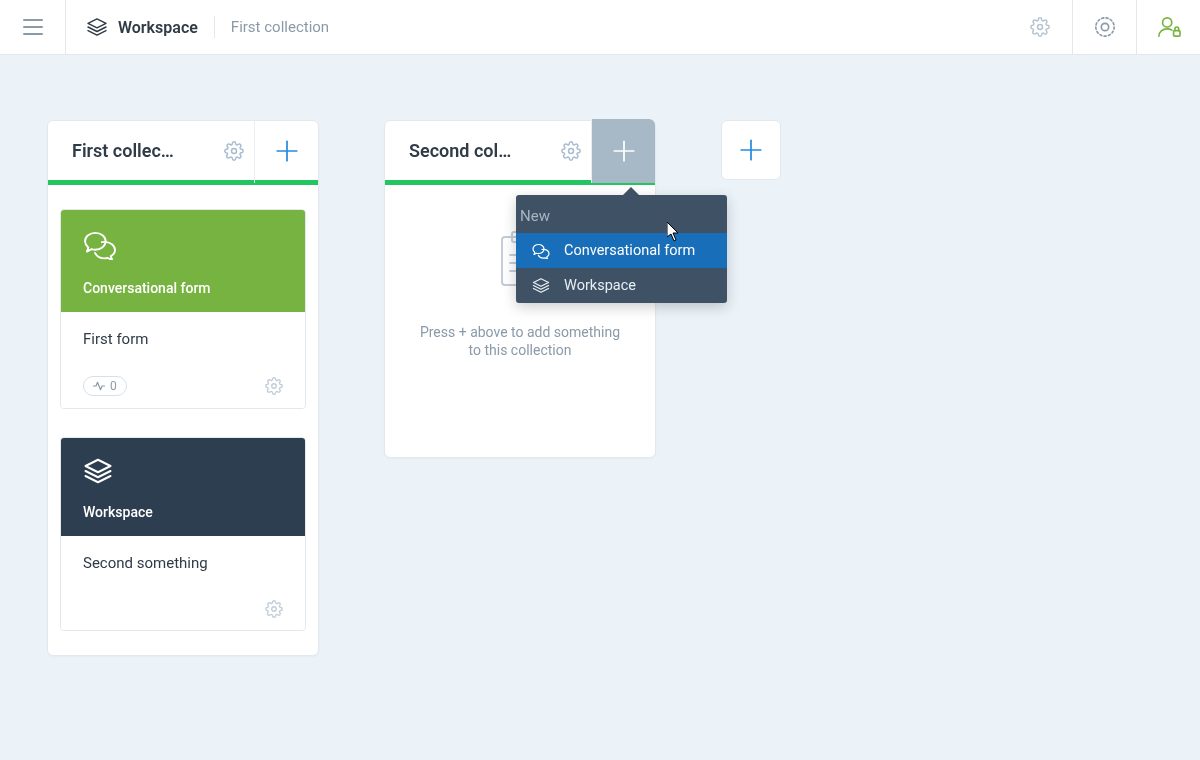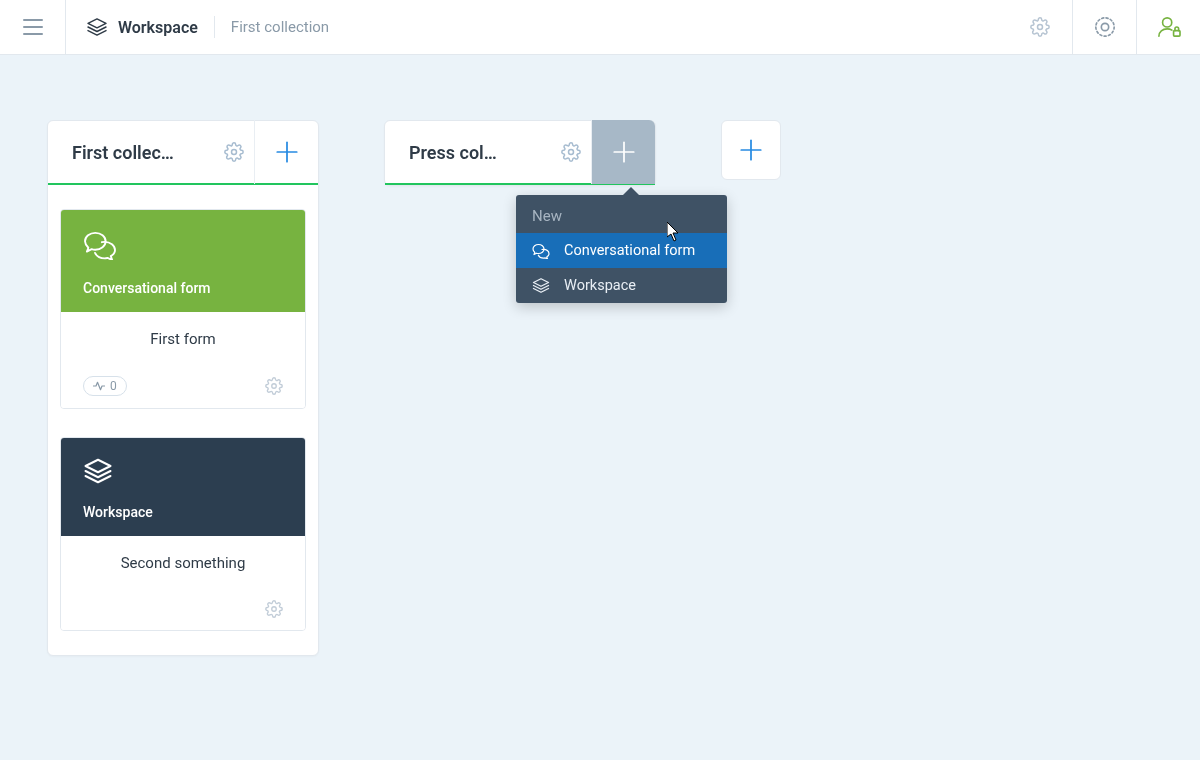--- a/index.html
+++ b/index.html
@@ -74,21 +74,21 @@
     border-radius: 6px;
     border: 1px solid #e2e8ee;
     overflow: visible;
     box-shadow: 0 1px 2px rgba(0,0,0,0.03);
     position: relative;
   }
   .collection-head {
     height: 64px;
     display: flex;
     align-items: center;
-    border-bottom: 2px solid #22c55e;
+    border-bottom: 5px solid #22c55e;
     padding: 0 0 0 24px;
   }
   .collection-title {
     font-size: 18px;
     font-weight: 600;
     color: #2f3b47;
     flex: 1;
     white-space: nowrap;
     overflow: hidden;
     text-overflow: ellipsis;
@@ -132,21 +132,20 @@
   .card-top.green { background: #77b340; }
   .card-top.dark  { background: #2c3e50; }
   .card-top .type-label {
     font-size: 14px;
     font-weight: 500;
     margin-top: 16px;
   }
   .card-bottom {
     background: #fff;
     padding: 18px 22px 12px 22px;
-    text-align: center;
   }
   .card-name {
     font-size: 15px;
     color: #2f3b47;
   }
   .card-foot {
     display: flex;
     align-items: center;
     justify-content: space-between;
     margin-top: 28px;
@@ -199,21 +198,21 @@
   .popover::before {
     content: "";
     position: absolute;
     top: -8px;
     left: 106px;
     border-left: 9px solid transparent;
     border-right: 9px solid transparent;
     border-bottom: 9px solid #3f5265;
   }
   .popover-title {
-    padding: 12px 16px 8px 16px;
+    padding: 12px 16px 8px 4px;
     color: #a7b4c1;
     font-size: 15px;
     border-radius: 9px;
   }
   .popover-item {
     display: flex;
     align-items: center;
     padding: 9px 16px;
     color: #e8eef4;
     font-size: 14.5px;
@@ -346,33 +345,43 @@
             </span>
           </div>
         </div>
       </div>
 
     </div>
   </div>
 
   <div class="collection" style="position:relative;">
     <div class="collection-head">
-      <div class="collection-title">Press col…</div>
+      <div class="collection-title">Second col…</div>
       <span class="gear-small">
         <svg width="20" height="20" viewBox="0 0 24 24" fill="none" stroke="#a7bcd0" stroke-width="1.8">
             <circle cx="12" cy="12" r="3"></circle>
             <path d="M19.4 15a1.7 1.7 0 0 0 .34 1.87l.06.06a2 2 0 1 1-2.83 2.83l-.06-.06a1.7 1.7 0 0 0-1.87-.34 1.7 1.7 0 0 0-1 1.55V21a2 2 0 1 1-4 0v-.09a1.7 1.7 0 0 0-1-1.55 1.7 1.7 0 0 0-1.87.34l-.6.06a2 2 0 1 1-2.83-2.83l.06-.06a1.7 1.7 0 0 0 .34-1.87 1.7 1.7 0 0 0-1.55-1H3a2 2 0 1 1 0-4h.09a1.7 1.7 0 0 0 1.55-1 1.7 1.7 0 0 0-.34-1.87l-.06-.06A2 2 0 1 1 7.07 4.24l.6.06a1.7 1.7 0 0 0 1.87.34H9a1.7 1.7 0 0 0 1-1.55V3a2 2 0 1 1 4 0v.09a1.7 1.7 0 0 0 1 1.55 1.7 1.7 0 0 0 1.87-.34l.06-.06a2 2 0 1 1 2.83 2.83l-.06.06a1.7 1.7 0 0 0-.34 1.87V9a1.7 1.7 0 0 0 1.55 1H21a2 2 0 1 1 0 4h-.09a1.7 1.7 0 0 0-1.55 1z"></path>
           </svg>
       </span>
       <div class="add-btn active">
         <svg width="26" height="26" viewBox="0 0 24 24" fill="none" stroke="currentColor" stroke-width="1.6" stroke-linecap="round">
             <line x1="12" y1="3" x2="12" y2="21"></line>
             <line x1="3" y1="12" x2="21" y2="12"></line>
           </svg>
       </div>
+    </div>
+    <div class="placeholder">
+      <svg width="48" height="58" viewBox="0 0 48 58" fill="none" stroke="currentColor" stroke-width="2" stroke-linecap="round" stroke-linejoin="round">
+        <rect x="6" y="6" width="36" height="48" rx="3"></rect>
+        <rect x="16" y="1" width="16" height="10" rx="2"></rect>
+        <line x1="14" y1="24" x2="34" y2="24"></line>
+        <line x1="14" y1="32" x2="34" y2="32"></line>
+        <line x1="14" y1="40" x2="28" y2="40"></line>
+      </svg>
+      <div>Press + above to add something to this collection</div>
     </div>
 
     <div class="popover">
       <div class="popover-title">New</div>
       <div class="popover-item active">
         <svg width="18" height="16" viewBox="0 0 36 32" fill="none" stroke="currentColor" stroke-width="2.4" stroke-linejoin="round" stroke-linecap="round">
           <path d="M13 3c6 0 11 4 11 9s-5 9-11 9c-1.4 0-2.7-.2-3.9-.6L4 23l1.6-4.1C3.9 17.2 2 14.8 2 12 2 7 7 3 13 3z"></path>
           <path d="M20 13c1-.3 2-.4 3-.4 6 0 11 4 11 8.7 0 2.7-1.8 5-4.5 6.6L31 32l-5-2.3c-1 .3-2.1.5-3 .5-4.7 0-8.7-2.4-10.3-5.8"></path>
         </svg>
         <span>Conversational form</span>

